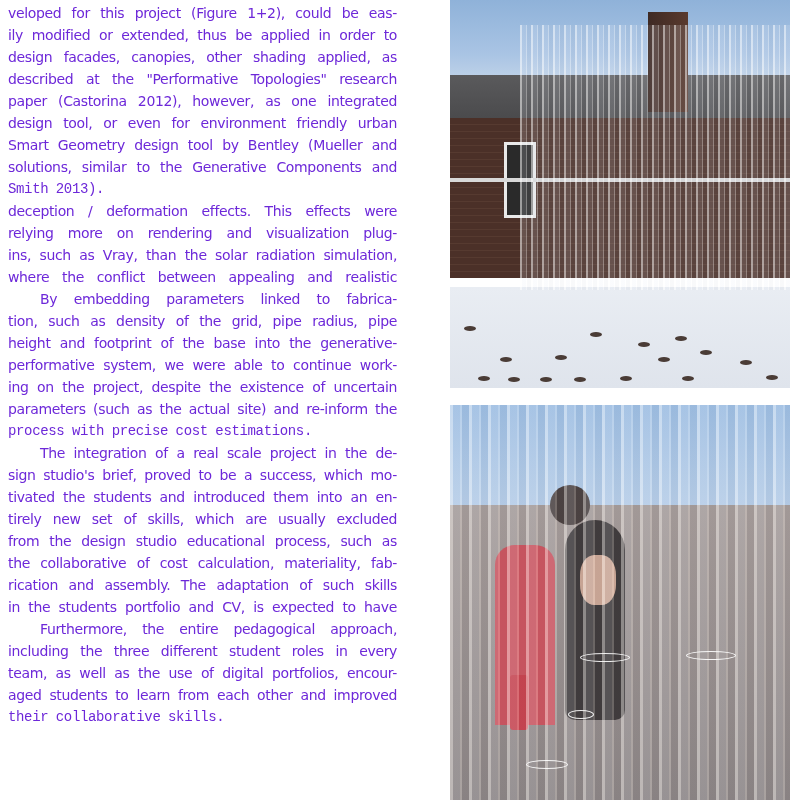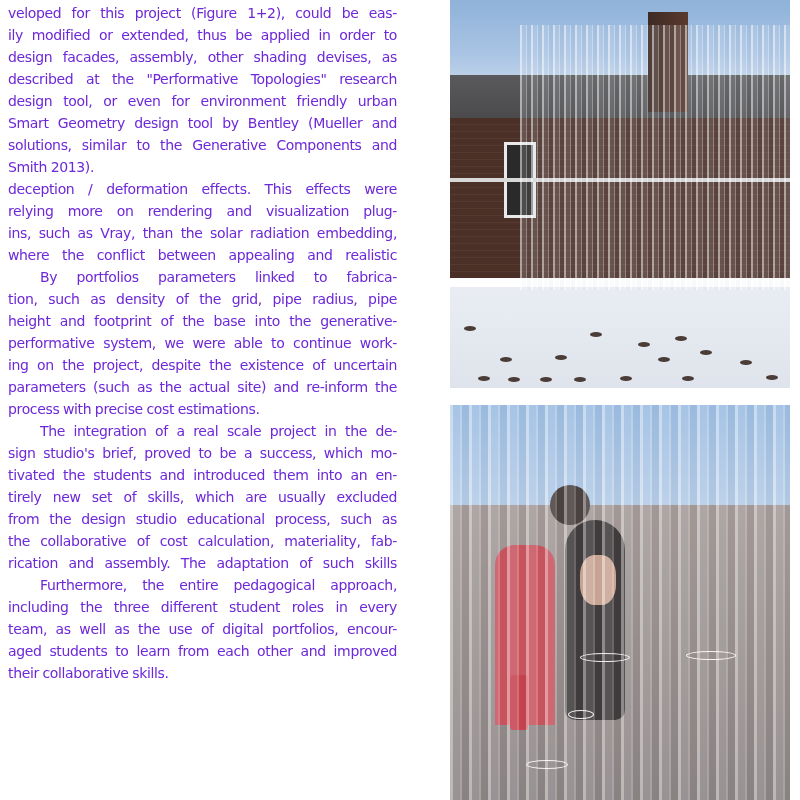--- a/index.html
+++ b/index.html
@@ -17,21 +17,21 @@
       letter-spacing: -0.35px;
       word-spacing: -0.5px;
     }
     .line {
       display: block;
       height: 22px;
       white-space: nowrap;
       text-align-last: justify;
       text-align: justify;
     }
-    .line.last { text-align-last: left; }
+    .line.last { text-align-last: left; font-family: Liberation Mono, monospace; }
     .line.indent { padding-left: 32px; }
     .figure {
       position: absolute;
       left: 450px;
       width: 340px;
       overflow: hidden;
     }
     .fig-top { top: 0; height: 388px; }
     .fig-bottom { top: 405px; height: 395px; }
 
@@ -79,47 +79,49 @@
         rgba(255,255,255,0.35) 10px 12px,
         rgba(190,198,212,0.22) 12px 19px); }
     .ring { position:absolute; border:1.5px solid rgba(255,255,255,0.9); border-radius:50%; height:7px; }
   </style>
 </head>
 <body>
 
 <div class="text-column">
   <span class="line">veloped for this project (Figure 1+2), could be eas-</span>
   <span class="line">ily modified or extended, thus be applied in order to</span>
-  <span class="line">design facades, assembly, other shading devises, as</span>
+  <span class="line">design facades, canopies, other shading applied, as</span>
   <span class="line">described at the "Performative Topologies" research</span>
+  <span class="line">paper (Castorina 2012), however, as one integrated</span>
   <span class="line">design tool, or even for environment friendly urban</span>
   <span class="line">Smart Geometry design tool by Bentley (Mueller and</span>
   <span class="line">solutions, similar to the Generative Components and</span>
   <span class="line last">Smith 2013).</span>
 
   <span class="line">deception / deformation effects.  This effects were</span>
   <span class="line">relying more on rendering and visualization plug-</span>
-  <span class="line">ins, such as Vray, than the solar radiation embedding,</span>
+  <span class="line">ins, such as Vray, than the solar radiation simulation,</span>
   <span class="line">where the conflict between appealing and realistic</span>
 
-  <span class="line indent">By portfolios parameters linked to fabrica-</span>
+  <span class="line indent">By embedding parameters linked to fabrica-</span>
   <span class="line">tion, such as density of the grid, pipe radius, pipe</span>
   <span class="line">height and footprint of the base into the generative-</span>
   <span class="line">performative system, we were able to continue work-</span>
   <span class="line">ing on the project, despite the existence of uncertain</span>
   <span class="line">parameters (such as the actual site) and re-inform the</span>
   <span class="line last">process with precise cost estimations.</span>
 
   <span class="line indent">The integration of a real scale project in the de-</span>
   <span class="line">sign studio's brief, proved to be a success, which mo-</span>
   <span class="line">tivated the students and introduced them into an en-</span>
   <span class="line">tirely new set of skills, which are usually excluded</span>
   <span class="line">from the design studio educational process, such as</span>
   <span class="line">the collaborative of cost calculation, materiality, fab-</span>
   <span class="line">rication and assembly.  The adaptation of such skills</span>
+  <span class="line">in the students portfolio and CV, is expected to have</span>
 
   <span class="line indent">Furthermore, the entire pedagogical approach,</span>
   <span class="line">including the three different student roles in every</span>
   <span class="line">team, as well as the use of digital portfolios, encour-</span>
   <span class="line">aged students to learn from each other and improved</span>
   <span class="line last">their collaborative skills.</span>
 </div>
 
 <div class="figure fig-top">
   <div class="sky1"></div>

